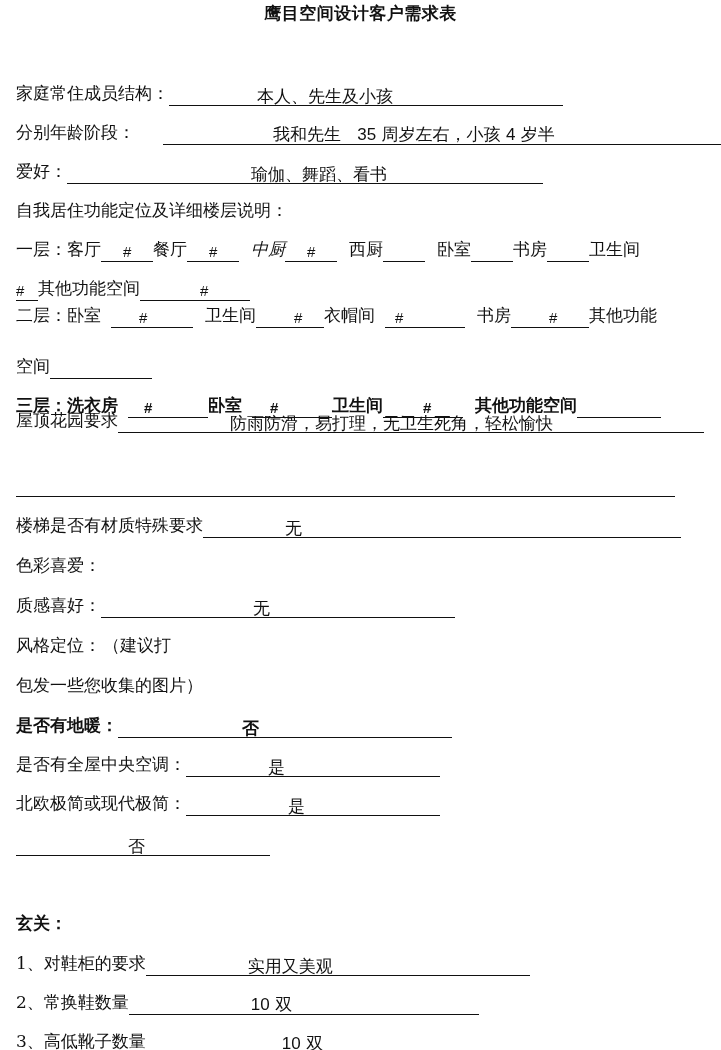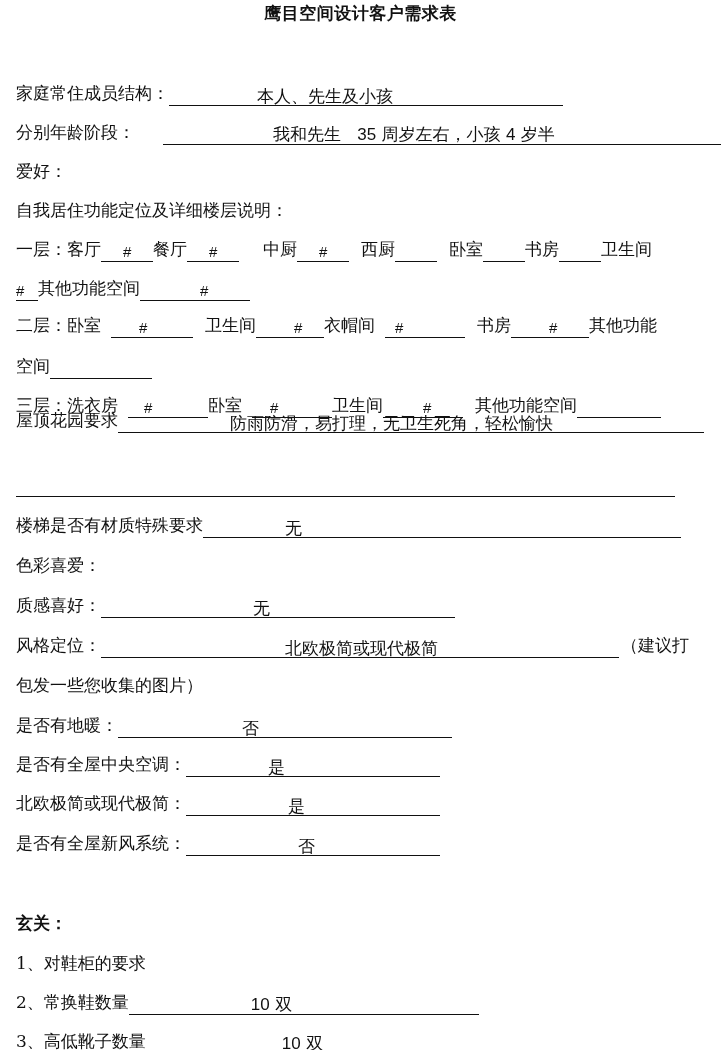--- a/index.html
+++ b/index.html
@@ -47,35 +47,38 @@
   <span class="lbl">分别年龄阶段：</span>
   <span class="blank" style="width:560px;margin-top:28px;">
     <span class="val" style="left:110px;">
       <span>我和先生</span>&nbsp;&nbsp;&nbsp;<span class="num">35</span>&nbsp;<span>周岁左右，小孩</span>&nbsp;<span class="num">4</span>&nbsp;<span>岁半</span>
     </span>
   </span>
 </div>
 
 <div class="line" style="top:158px;">
   <span class="lbl">爱好：</span>
+  <span class="blank" style="width:476px;">
+    <span class="val" style="left:184px;">瑜伽、舞蹈、看书</span>
+  </span>
 </div>
 
 <div class="line" style="top:197px;">自我居住功能定位及详细楼层说明：</div>
 
 <div class="line" style="top:236px;">
   <span class="lbl">一层：</span>
   <span class="lbl">客厅</span>
   <span class="blank" style="width:52px;">
       <span class="val hash" style="left:22px;">#</span>
     </span>
   <span class="lbl">餐厅</span>
   <span class="blank" style="width:52px;">
       <span class="val hash" style="left:22px;">#</span>
     </span>
-  <span class="lbl" style="margin-left:24px;">中厨</span>
+  <span class="lbl" style="margin-left:12px;font-style:italic;">中厨</span>
   <span class="blank" style="width:52px;">
       <span class="val hash" style="left:22px;">#</span>
     </span>
   <span class="lbl" style="margin-left:12px;">西厨</span>
   <span class="blank" style="width:42px;"></span>
   <span class="lbl" style="margin-left:12px;">卧室</span>
   <span class="blank" style="width:42px;"></span>
   <span class="lbl">书房</span>
   <span class="blank" style="width:42px;"></span>
   <span class="lbl">卫生间</span>
@@ -83,21 +86,21 @@
 <div class="line" style="top:275px;">
   <span class="blank" style="width:22px;">
       <span class="val hash" style="left:0px;">#</span>
     </span>
   <span class="lbl">其他功能空间</span>
   <span class="blank" style="width:110px;">
       <span class="val hash" style="left:60px;">#</span>
     </span>
 </div>
 
-<div class="line" style="top:312px;">
+<div class="line" style="top:302px;">
   <span class="lbl">二层：</span>
   <span class="lbl">卧室</span>
   <span class="blank" style="width:82px; margin-left:10px;">
       <span class="val hash" style="left:28px;">#</span>
     </span>
   <span class="lbl" style="margin-left:12px;">卫生间</span>
   <span class="blank" style="width:68px;">
       <span class="val hash" style="left:38px;">#</span>
     </span>
   <span class="lbl">衣帽间</span>
@@ -108,21 +111,21 @@
   <span class="blank" style="width:78px;">
       <span class="val hash" style="left:38px;">#</span>
     </span>
   <span class="lbl">其他功能</span>
 </div>
 <div class="line" style="top:353px;">
   <span class="lbl">空间</span>
   <span class="blank" style="width:102px;"></span>
 </div>
 
-<div class="line" style="top:392px;">
+<div class="line" style="top:392px;font-weight:bold;">
   <span class="lbl">三层：</span>
   <span class="lbl">洗衣房</span>
   <span class="blank" style="width:80px; margin-left:10px;">
       <span class="val hash" style="left:16px;">#</span>
     </span>
   <span class="lbl">卧室</span>
   <span class="blank" style="width:80px; margin-left:10px;">
       <span class="val hash" style="left:18px;">#</span>
     </span>
   <span class="lbl">卫生间</span>
@@ -154,56 +157,55 @@
 
 <div class="line" style="top:592px;">
   <span class="lbl">质感喜好：</span>
   <span class="blank" style="width:354px;">
     <span class="val" style="left:152px;">无</span>
   </span>
 </div>
 
 <div class="line" style="top:632px;">
   <span class="lbl">风格定位：</span>
-  <span class="blank" style="width:518px;">
-    <span class="val" style="left:184px;">北欧极简或现代极简</span>
-  </span>
   <span class="lbl" style="margin-left:2px;">（建议打</span>
 </div>
 <div class="line" style="top:672px;">包发一些您收集的图片）</div>
 
-<div class="line" style="top:712px;">
+<div class="line" style="top:712px;font-weight:bold;">
   <span class="lbl">是否有地暖：</span>
   <span class="blank" style="width:334px;">
     <span class="val" style="left:124px;">否</span>
   </span>
 </div>
 <div class="line" style="top:751px;">
   <span class="lbl">是否有全屋中央空调：</span>
   <span class="blank" style="width:254px;">
     <span class="val" style="left:82px;">是</span>
   </span>
 </div>
 <div class="line" style="top:790px;">
   <span class="lbl">北欧极简或现代极简：</span>
   <span class="blank" style="width:254px;">
     <span class="val" style="left:102px;">是</span>
   </span>
 </div>
 <div class="line" style="top:830px;">
-  <span class="lbl">是否有全屋新风系统：</span>
   <span class="blank" style="width:254px;">
     <span class="val" style="left:112px;">否</span>
   </span>
 </div>
 
 <div class="line section" style="top:910px;">玄关：</div>
 
 <div class="line" style="top:950px;">
   <span class="lbl">1、对鞋柜的要求</span>
+  <span class="blank" style="width:384px;">
+    <span class="val" style="left:102px;">实用又美观</span>
+  </span>
 </div>
 <div class="line" style="top:989px;">
   <span class="lbl">2、常换鞋数量</span>
   <span class="blank" style="width:350px;">
     <span class="val" style="left:122px;"><span class="num">10</span>&nbsp;<span>双</span></span>
   </span>
 </div>
 <div class="line" style="top:1028px;">
   <span class="lbl">3、高低靴子数量</span>
   <span class="blank" style="width:330px; border-bottom-color:transparent;">

